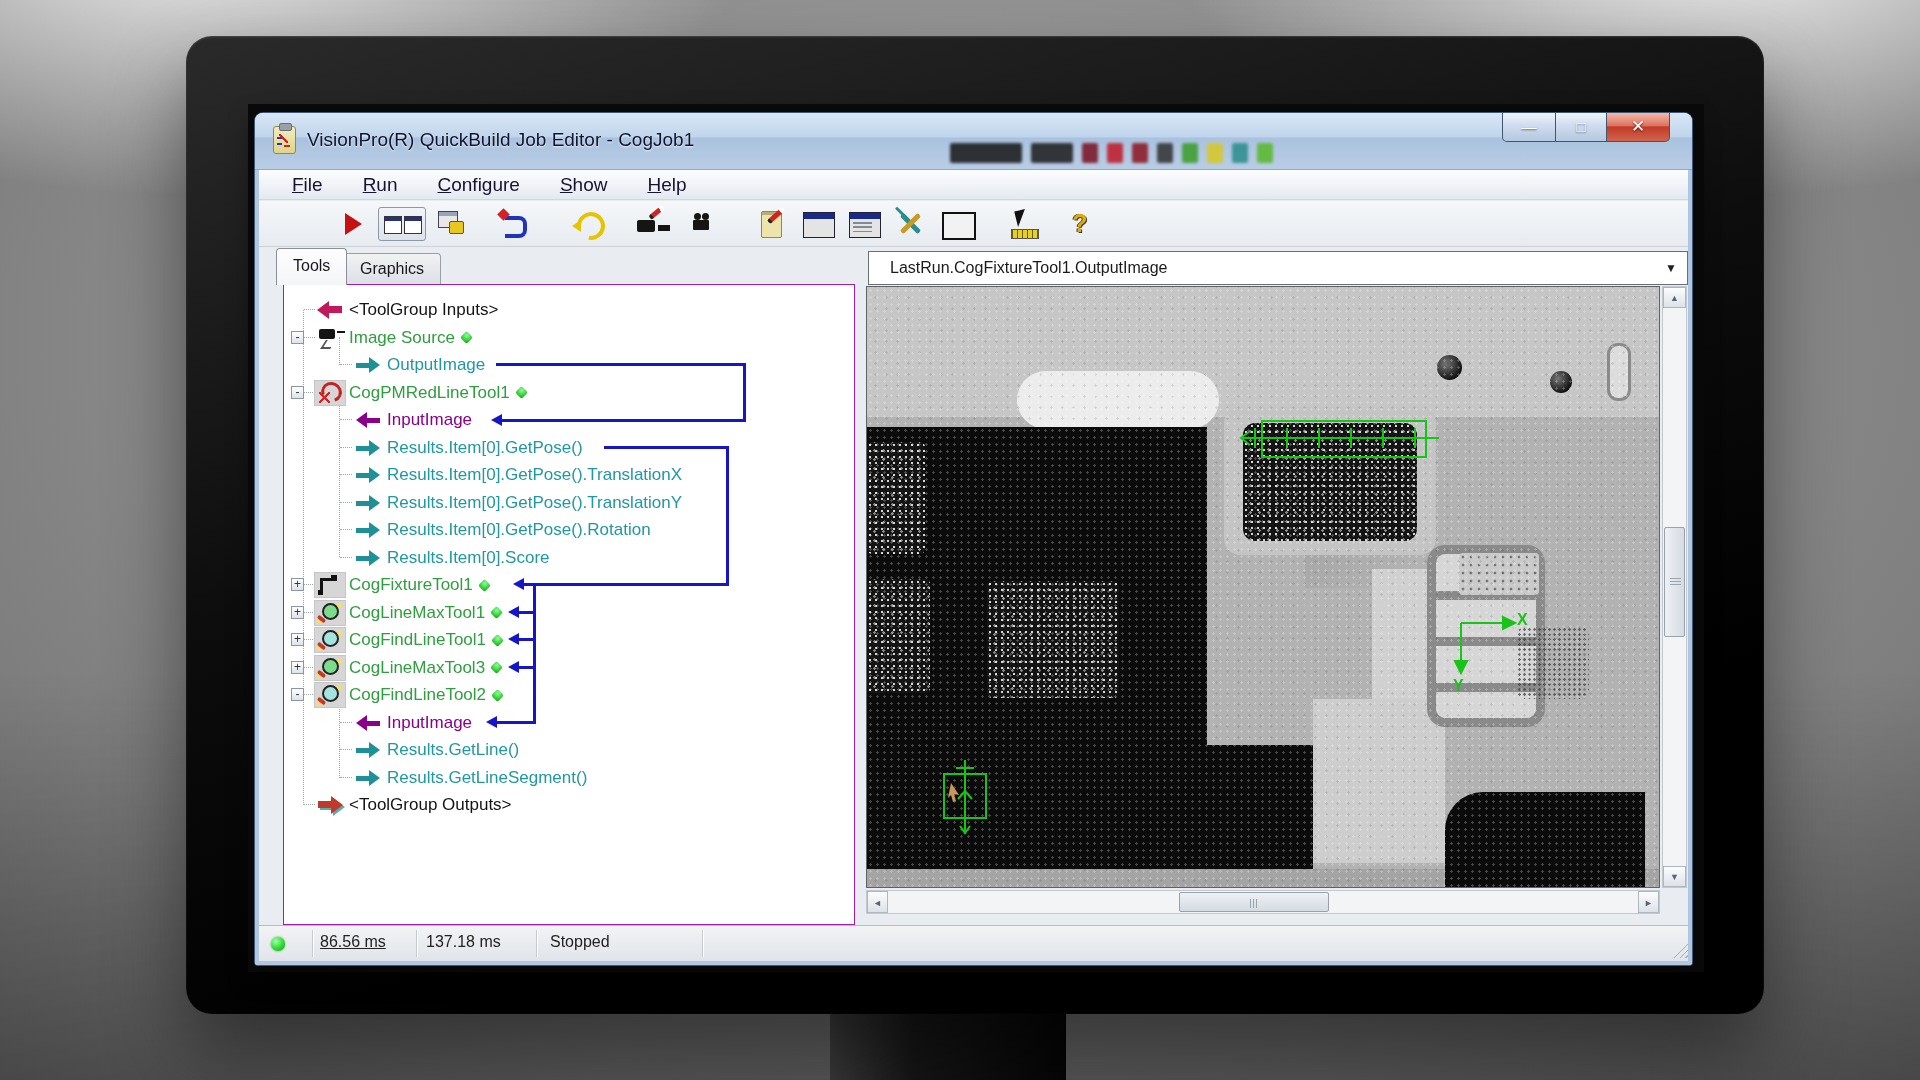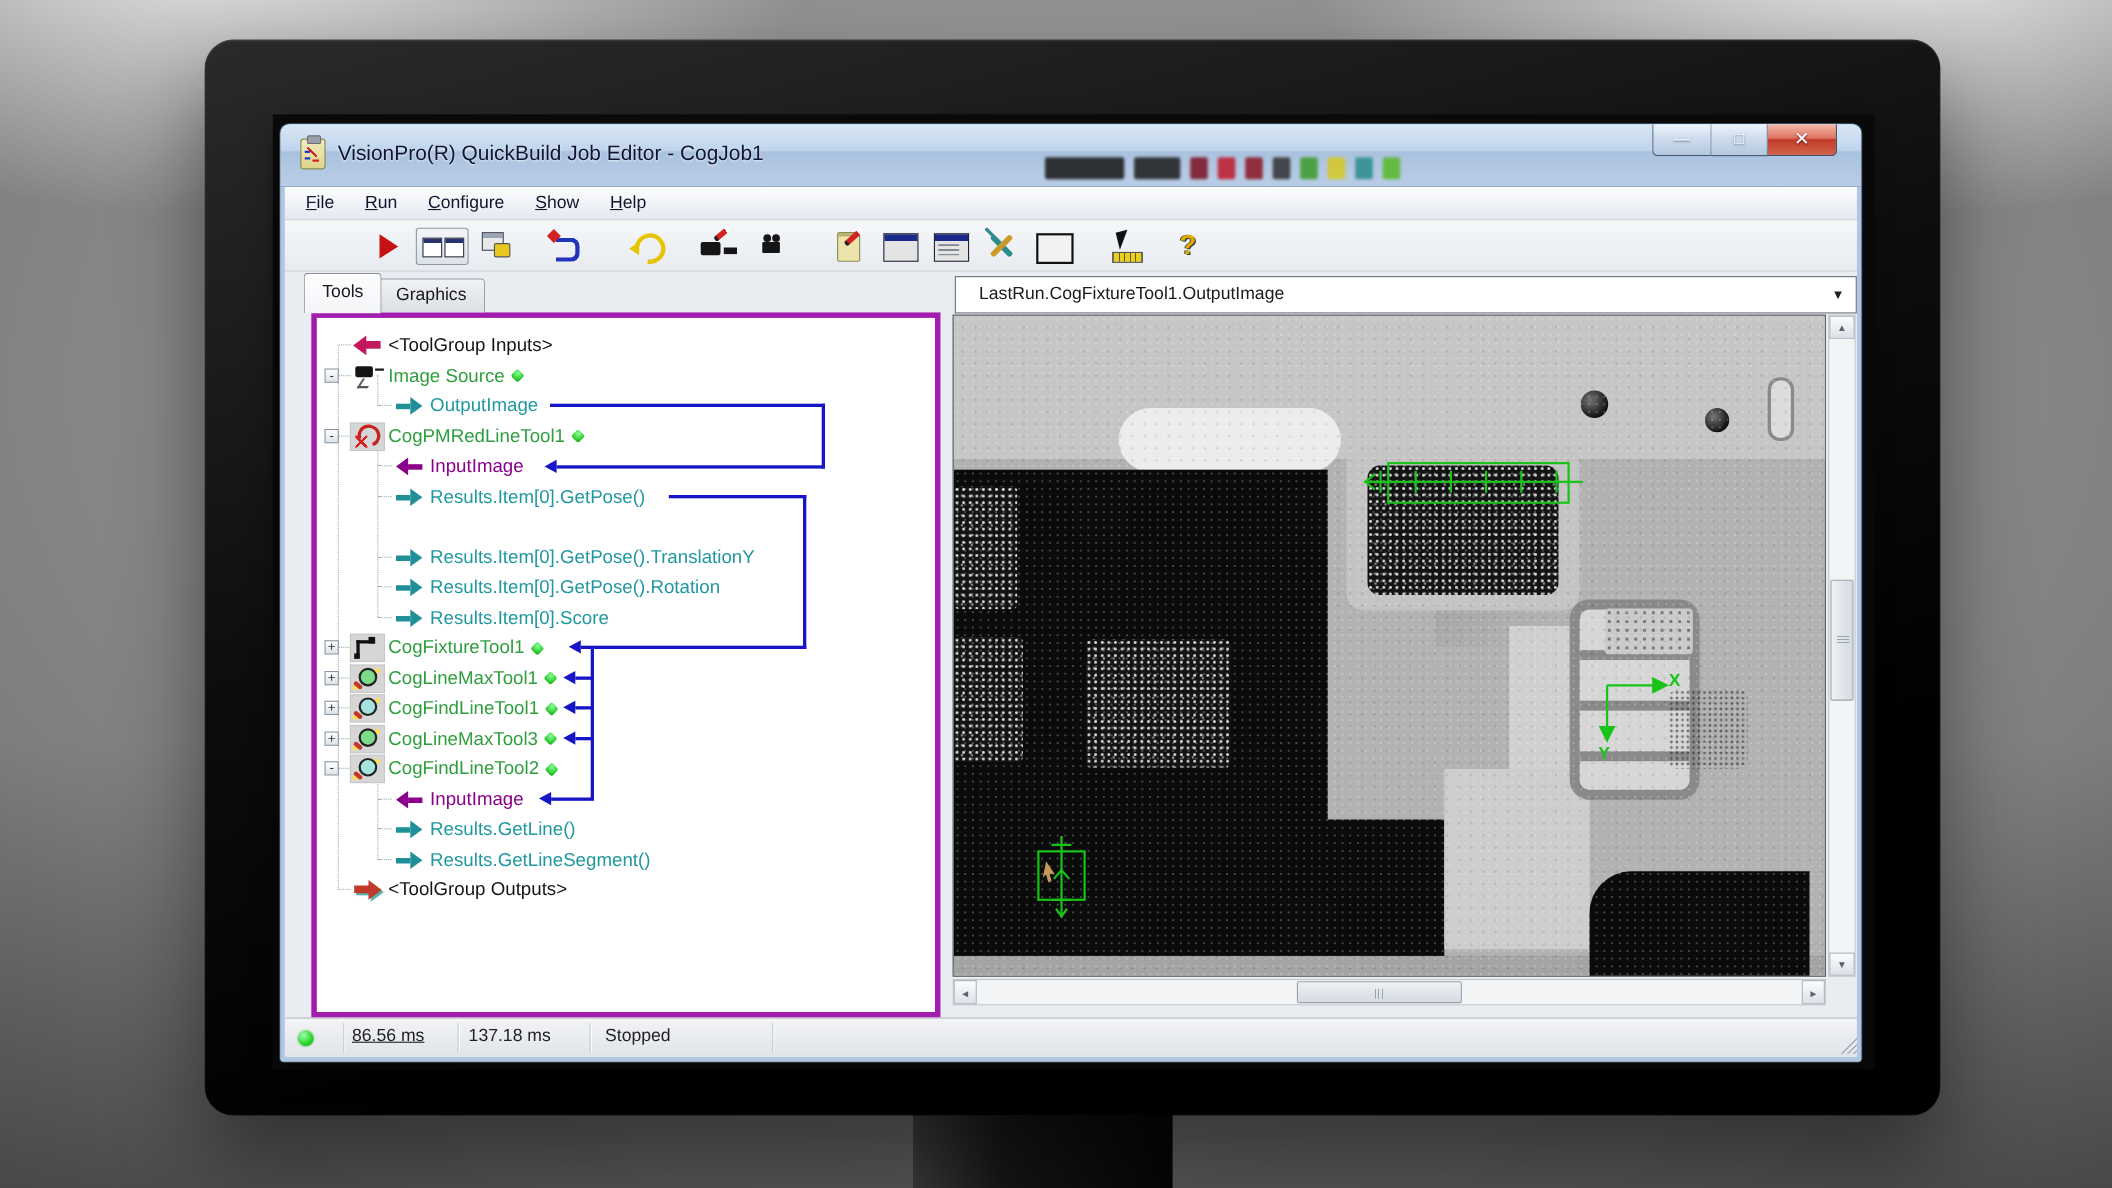--- a/index.html
+++ b/index.html
@@ -50,21 +50,21 @@
     background:linear-gradient(#eef5fc,#cfdcee 45%,#b4c8e0); color:#fff; text-align:center;
     line-height:27px; font-size:15px; text-shadow:0 1px 2px #456; }
   .wbtn.min { width:54px; border-radius:0 0 0 5px; }
   .wbtn.max { width:50px; border-left:none; border-right:none; }
   .wbtn.close { width:64px; border-radius:0 0 5px 0; font-size:17px;
     background:linear-gradient(#f4b9a9,#dd7360 45%,#c23b27 50%,#d0644c); text-shadow:0 1px 2px #611; }
 
   
   .menubar { position:absolute; left:1px; top:57px; width:1435px; height:30px;
     background:linear-gradient(#fcfdfe,#eef1f6 60%,#e4e9f0); border-bottom:1px solid #d3d7dd;
-    display:flex; align-items:center; gap:28px; padding-left:22px; font-size:16px; color:#14142e; }
+    display:flex; align-items:center; gap:40px; padding-left:36px; font-size:19px; color:#14142e; }
   .menu-item u { text-decoration:underline; }
   .toolbar { position:absolute; left:1px; top:88px; width:1435px; height:46px;
     background:linear-gradient(#f5f7f9,#e7ebf0); border-bottom:1px solid #cdd1d7; }
   .tbtn { position:absolute; top:7px; width:34px; height:32px; }
   .tb-run-job::before { content:""; position:absolute; left:9px; top:5px;
     border-left:17px solid #c51111; border-top:11px solid transparent; border-bottom:11px solid transparent; }
   .tb-show-image-panes { width:48px; top:6px; height:34px; border:1px solid #8b98a6; border-radius:3px;
     background:linear-gradient(#f2f5f8,#dde3ea); }
   .tb-show-image-panes::before, .tb-show-image-panes::after { content:""; position:absolute; top:8px;
     width:16px; height:16px; border:1px solid #334; background:linear-gradient(#26336e 0 4px,#fff 4px); }
@@ -122,21 +122,21 @@
 
   
   .tab { position:absolute; font-size:16px; color:#17171c; padding:0 16px; }
   .tab.active { left:21px; top:135px; height:37px; line-height:34px; z-index:3;
     background:linear-gradient(#fdfdfe,#f4f5f7); border:1px solid #8a9099; border-bottom:none;
     border-radius:4px 4px 0 0; }
   .tab.inactive { left:88px; top:140px; height:31px; line-height:29px; z-index:1;
     background:linear-gradient(#f0f2f4,#dcdfe4); border:1px solid #9aa0a8; border-bottom:none;
     border-radius:4px 4px 0 0; }
   .treebox { position:absolute; left:28px; top:171px; width:572px; height:641px;
-    background:#fff; border:5px solid #a21caf; overflow:hidden; }
+    background:#fff; border:1px solid #a21caf; overflow:hidden; }
   .trow { position:absolute; left:0; width:100%; height:28px; display:flex; align-items:center; }
   .trow.d1 { padding-left:31px; } .trow.d2 { padding-left:69px; }
   .trow.d1::before, .trow.d2::before { content:""; position:absolute; top:13px; height:1px;
     border-top:1px dotted #9aa; }
   .trow.d1::before { left:20px; width:11px; } .trow.d2::before { left:56px; width:12px; }
   .dotted-v { position:absolute; border-left:1px dotted #9aa; width:1px; }
   .exp { position:absolute; left:7px; top:7px; width:13px; height:13px; border:1px solid #8a96a5;
     background:linear-gradient(#fff,#dde3ea); font-size:12px; line-height:10px; text-align:center;
     color:#333; z-index:2; }
   .ti { position:relative; display:inline-block; width:30px; height:24px; flex:none; margin-right:4px; }
@@ -345,20 +345,24 @@
               <span class="dot"></span>
             </div>
             <div class="trow d2" style="top: 121px;">
               <span class="ti ti-port-in"></span>
               <span class="tl c-purple">InputImage</span>
             </div>
             <div class="trow d2" style="top: 148.5px; align-items: center;">
               <span class="ti ti-port-out"></span>
               <span class="tl c-teal">Results.Item[0].GetPose()</span>
             </div>
+            <div class="trow d2" style="top: 176px;">
+              <span class="ti ti-port-out"></span>
+              <span class="tl c-teal">Results.Item[0].GetPose().TranslationX</span>
+            </div>
             <div class="trow d2" style="top: 203.5px;">
               <span class="ti ti-port-out"></span>
               <span class="tl c-teal">Results.Item[0].GetPose().TranslationY</span>
             </div>
             <div class="trow d2" style="top: 231px;">
               <span class="ti ti-port-out"></span>
               <span class="tl c-teal">Results.Item[0].GetPose().Rotation</span>
             </div>
             <div class="trow d2" style="top: 258.5px;">
               <span class="ti ti-port-out"></span>

